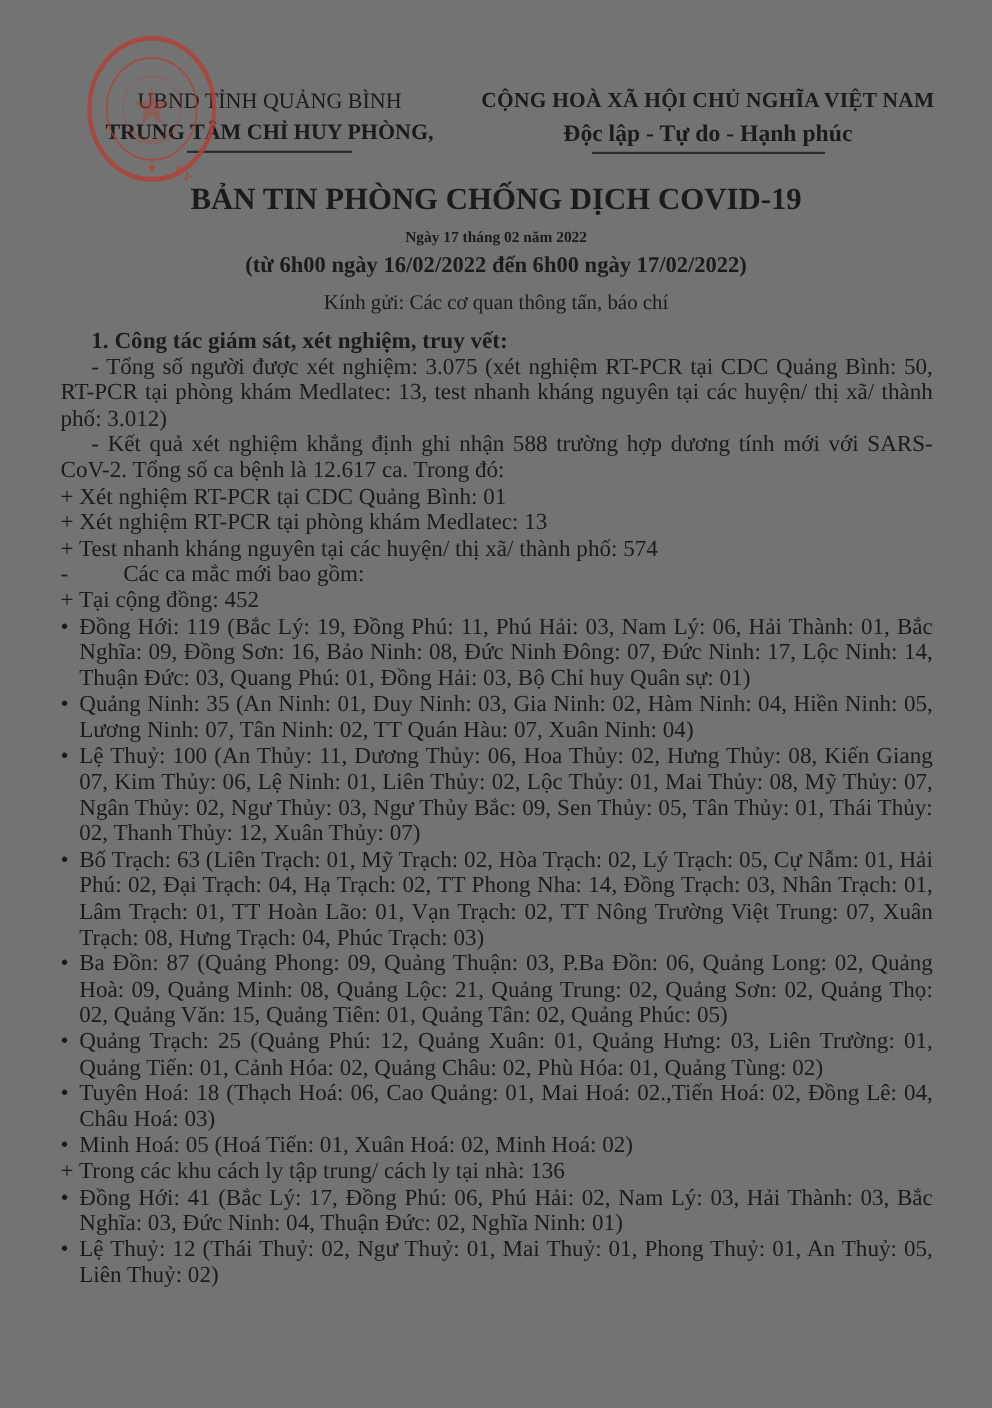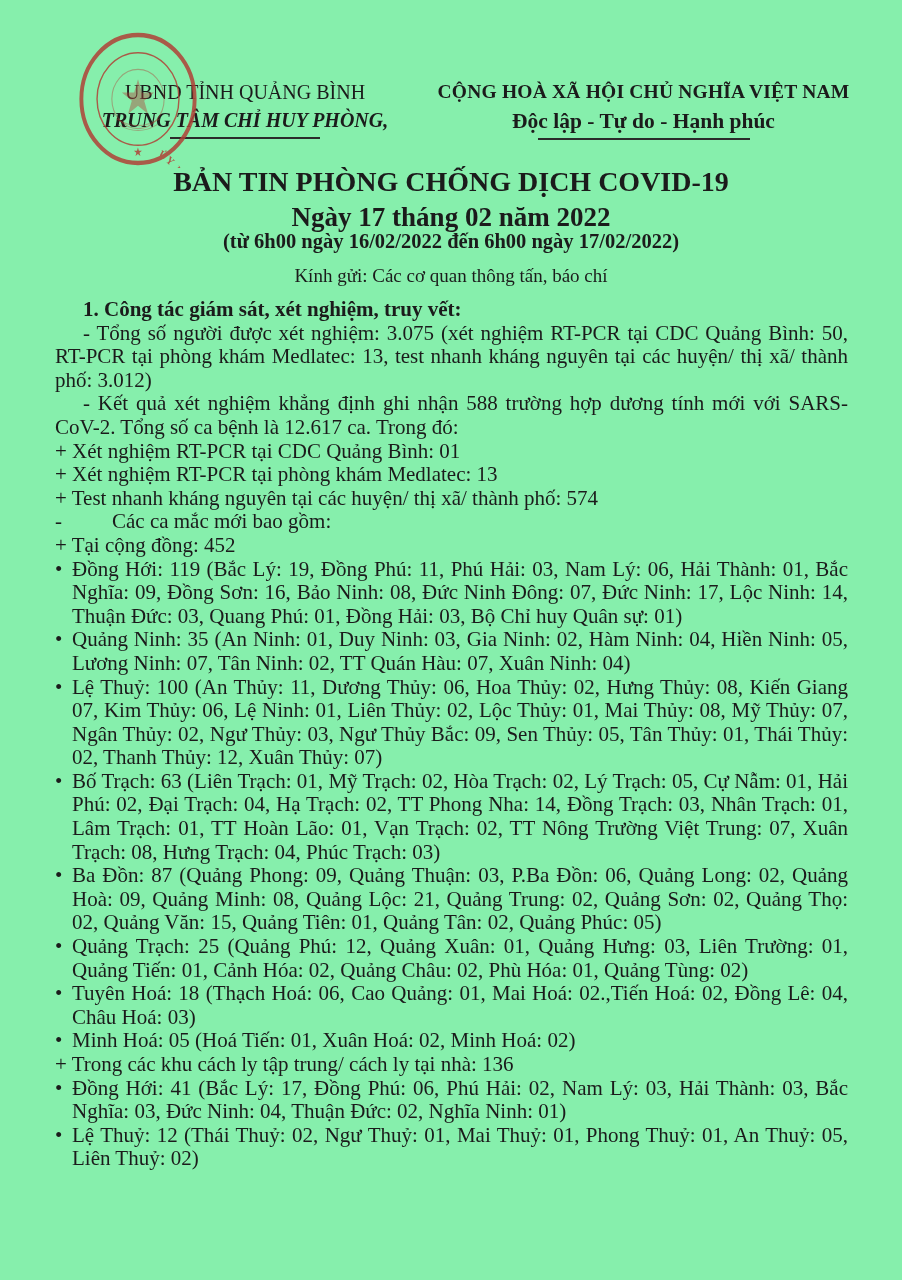--- a/index.html
+++ b/index.html
@@ -2,41 +2,41 @@
 <html lang="vi"><head>
 <meta charset="utf-8">
 <style>
   html, body { margin:0; padding:0; background:#ffffff; }
   body {
     width:902px; height:1280px;
     font-family:"Liberation Serif","DejaVu Serif",serif;
     color:#1b1b1b;
     -webkit-font-smoothing:antialiased;
   }
-  .page { position:relative; width:902px; height:1280px; overflow:hidden; background:#86efac; }
+  .page { position:relative; width:902px; height:1280px; overflow:hidden; background:#737373; }
 
   
   .header { display:flex; padding:78px 50px 0 55px; }
   .hdr-left { width:380px; text-align:center; position:relative; }
   .org-parent { font-size:20px; line-height:28px; }
-  .org-name  { font-size:20px; font-weight:bold; line-height:28px;font-style:italic; }
+  .org-name  { font-size:20px; font-weight:bold; line-height:28px; }
   .rule-left { width:150px; border-top:2px solid #2b2b2b; margin:3px auto 0; }
   .hdr-right { flex:1; text-align:center; }
   .nat-line1 { font-size:19.5px; font-weight:bold; line-height:28px; letter-spacing:.2px; }
   .nat-line2 { font-size:21.5px; font-weight:bold; line-height:30px; }
   .rule-right { width:212px; border-top:2px solid #2b2b2b; margin:2px auto 0; }
 
   
   .stamp { position:absolute; left:22px; top:-48px; width:122px; height:138px;
            opacity:.85; pointer-events:none; }
 
   
   .title-block { text-align:center; margin-top:28px; }
   .doc-title { font-size:28px; font-weight:bold; line-height:28px; }
-  .doc-date { font-size:27px; font-weight:bold; line-height:24px; margin-top:9px; }
+  .doc-date { font-size:14px; font-weight:bold; line-height:24px; margin-top:9px; }
   .doc-period { font-size:20.5px; font-weight:bold; line-height:25px; }
   .doc-recipient { font-size:19px; line-height:24px; margin-top:10px; }
 
   
   .content { margin:10px 54px 0 55px; font-size:21px; line-height:23.6px; }
   .content p { margin:0; }
   .heading1 { font-weight:bold; text-indent:28px; }
   .para { text-align:justify; text-indent:28px; }
   .plus { margin-left:33px; }
   .dashgap { margin-left:33px; }

